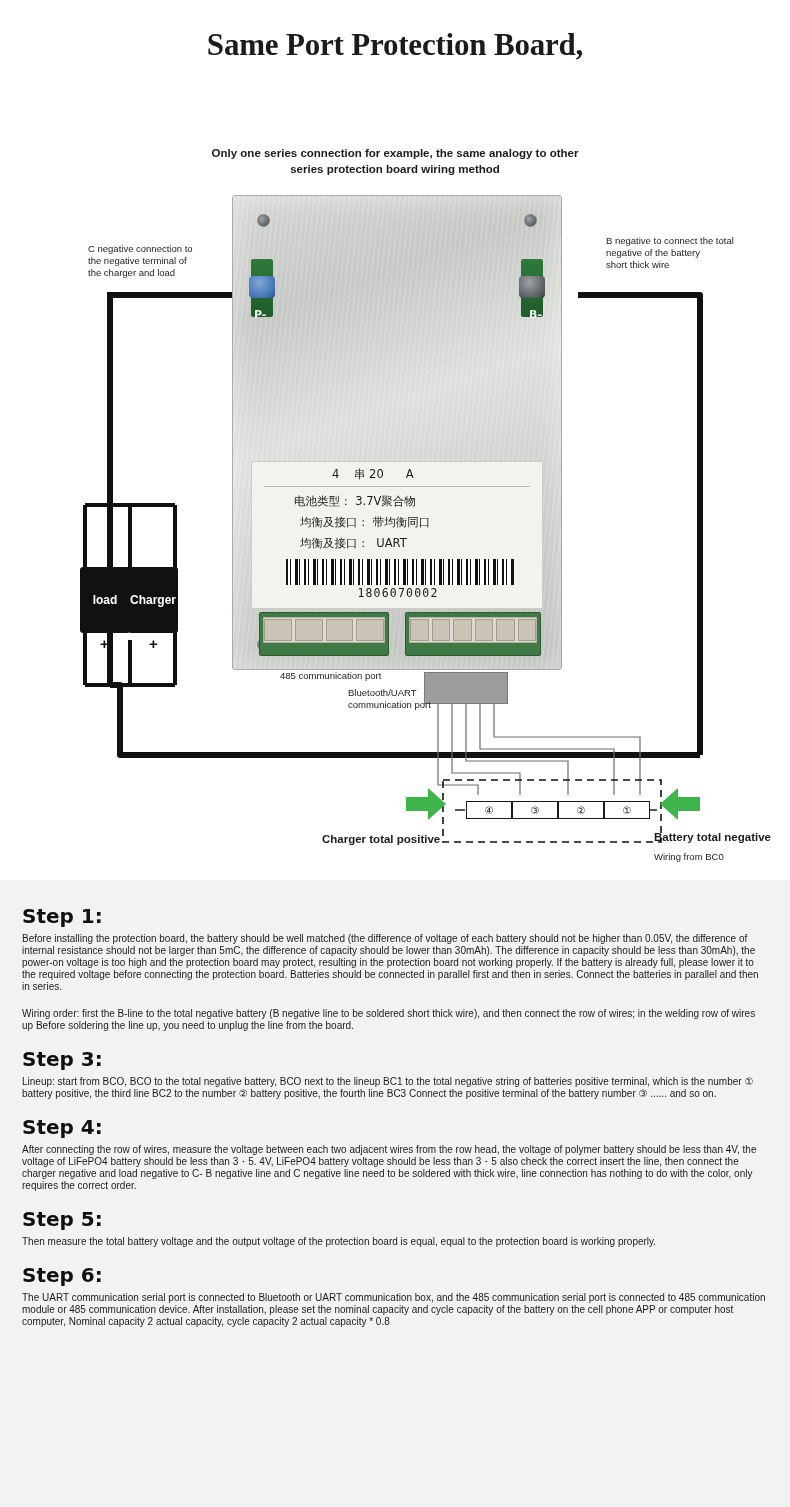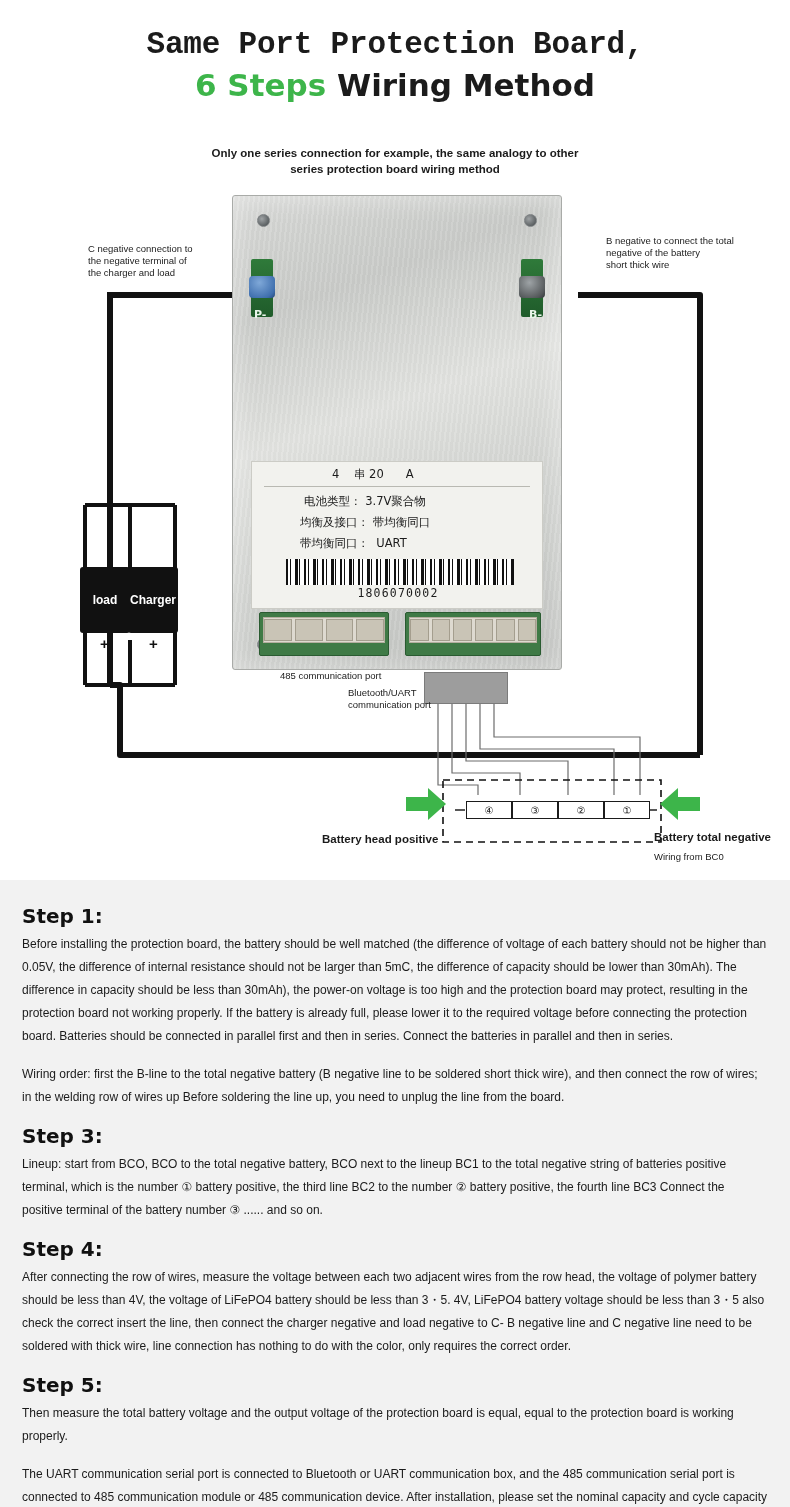--- a/index.html
+++ b/index.html
@@ -17,21 +17,21 @@
   }
 
   
   .title-block {
     position: absolute; top: 26px; left: 0; width: 790px;
     text-align: center;
   }
   .title-l1 {
     font-size: 31px; font-weight: bold; color: #1b1b1b;
     letter-spacing: -0.2px; line-height: 38px;
-    font-family: Liberation Mono, monospace;
+    font-family: Liberation Serif, serif;
   }
   .title-l2 {
     font-size: 31px; font-weight: bold; color: #1b1b1b;
     line-height: 38px; margin-top: 2px;
     font-family: "DejaVu Sans", sans-serif;
   }
   .title-accent { color: #3db54a; }
   .subtitle {
     position: absolute; top: 145px; left: 0; width: 790px;
     text-align: center; font-size: 11.5px; font-weight: bold;
@@ -153,32 +153,31 @@
   .steps {
     position: absolute; top: 880px; left: 0; width: 790px; height: 627px;
     background: #f2f2f2;
     padding: 24px 22px 0 22px;
   }
   .step-h {
     font-size: 20px; font-weight: bold; color: #111;
     margin: 0 0 5px 0; font-family: "DejaVu Sans", sans-serif;
   }
   .step-b {
-    font-size: 12px; color: #1b1b1b; line-height: 23px;
+    font-size: 10px; color: #1b1b1b; line-height: 12px;
     margin: 0 0 15px 0; text-align: left;
   }
 </style>
 </head>
 <body>
 
 <div id="page">
 
   <div class="title-block">
     <div class="title-l1">Same Port Protection Board,</div>
-    <div class="title-l2"><span class="title-accent">6 Steps</span><span> Wiring Method</span></div>
   </div>
   <div class="subtitle">
     <div>Only one series connection for example, the same analogy to other</div>
     <div>series protection board wiring method</div>
   </div>
 
   <div class="diagram">
 
     <svg width="790" height="695">
 
@@ -231,23 +230,23 @@
       <div class="pad-label" style="left:21px; top:112px;">P-</div>
       <div class="screw-blue" style="left:16px; top:80px;"></div>
 
       <div class="pad-green" style="right:18px; top:63px;"></div>
       <div class="pad-label" style="right:19px; top:112px;">B-</div>
       <div class="screw-grey" style="right:16px; top:80px;"></div>
 
       <div class="label-panel">
         <div class="lp-rule" style="top:24px;"></div>
         <div class="lp-line" style="top:5px; left:80px;">4    串 20      A</div>
-        <div class="lp-line" style="top:32px; left:52px;">电池类型： 3.7V聚合物</div>
+        <div class="lp-line" style="top:32px; left:42px;">电池类型： 3.7V聚合物</div>
         <div class="lp-line" style="top:53px; left:48px;">均衡及接口： 带均衡同口</div>
-        <div class="lp-line" style="top:74px; left:48px;">带均衡同口：  UART</div>
+        <div class="lp-line" style="top:74px; left:48px;">均衡及接口：  UART</div>
         <div class="barcode"></div>
         <div class="barcode-num">1806070002</div>
       </div>
 
       <div class="conn-block" style="left:26px; top:416px; width:130px;">
         <div class="conn-inner"></div>
         <div class="conn-pins">
           <span></span>
             <span></span>
             <span></span>
@@ -283,36 +282,37 @@
     <div class="blackbox" style="left:80px; top:382px;">load</div>
     <div class="blackbox" style="left:128px; top:382px;">Charger</div>
     <div class="plusmark" style="left:100px; top:450px;">+</div>
     <div class="plusmark" style="left:149px; top:450px;">+</div>
 
     <div class="cellbox" style="left:466px; top:616px;">④</div>
     <div class="cellbox" style="left:512px; top:616px;">③</div>
     <div class="cellbox" style="left:558px; top:616px;">②</div>
     <div class="cellbox" style="left:604px; top:616px;">①</div>
 
-    <div class="cap cap-b" style="left:322px; top:648px;">Battery head positive</div>
+    <div class="cap cap-b" style="left:322px; top:648px;">Charger total positive</div>
     <div class="cap cap-b" style="left:654px; top:646px;">Battery total negative</div>
     <div class="cap" style="left:654px; top:666px;">Wiring from BC0</div>
   </div>
 
   <div class="steps">
     <h2 class="step-h">Step 1:</h2>
     <p class="step-b">Before installing the protection board, the battery should be well matched (the difference of voltage of each battery should not be higher than 0.05V, the difference of internal resistance should not be larger than 5mC, the difference of capacity should be lower than 30mAh). The difference in capacity should be less than 30mAh), the power-on voltage is too high and the protection board may protect, resulting in the protection board not working properly. If the battery is already full, please lower it to the required voltage before connecting the protection board. Batteries should be connected in parallel first and then in series. Connect the batteries in parallel and then in series.</p>
 
     <p class="step-b">Wiring order: first the B-line to the total negative battery (B negative line to be soldered short thick wire), and then connect the row of wires; in the welding row of wires up Before soldering the line up, you need to unplug the line from the board.</p>
 
     <h2 class="step-h">Step 3:</h2>
     <p class="step-b">Lineup: start from BCO, BCO to the total negative battery, BCO next to the lineup BC1 to the total negative string of batteries positive terminal, which is the number ① battery positive, the third line BC2 to the number ② battery positive, the fourth line BC3 Connect the positive terminal of the battery number ③ ...... and so on.</p>
 
     <h2 class="step-h">Step 4:</h2>
     <p class="step-b">After connecting the row of wires, measure the voltage between each two adjacent wires from the row head, the voltage of polymer battery should be less than 4V, the voltage of LiFePO4 battery should be less than 3・5. 4V, LiFePO4 battery voltage should be less than 3・5 also check the correct insert the line, then connect the charger negative and load negative to C- B negative line and C negative line need to be soldered with thick wire, line connection has nothing to do with the color, only requires the correct order.</p>
 
     <h2 class="step-h">Step 5:</h2>
     <p class="step-b">Then measure the total battery voltage and the output voltage of the protection board is equal, equal to the protection board is working properly.</p>
 
+    <h2 class="step-h">Step 6:</h2>
     <p class="step-b">The UART communication serial port is connected to Bluetooth or UART communication box, and the 485 communication serial port is connected to 485 communication module or 485 communication device. After installation, please set the nominal capacity and cycle capacity of the battery on the cell phone APP or computer host computer, Nominal capacity 2 actual capacity, cycle capacity 2 actual capacity * 0.8</p>
   </div>
 
 </div>
 
 </body></html>

